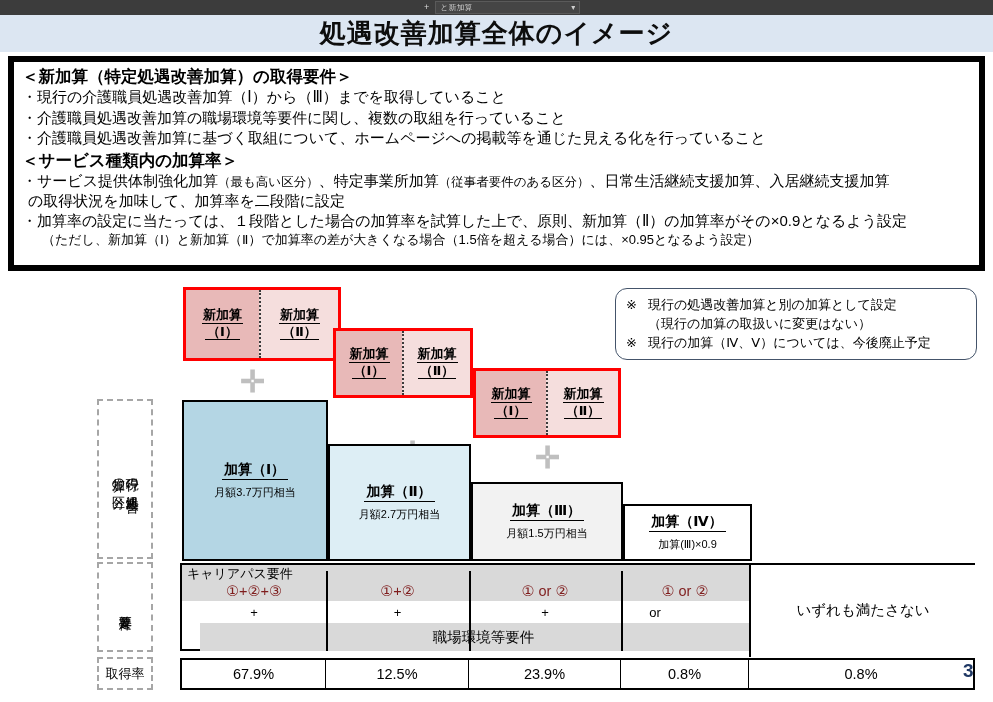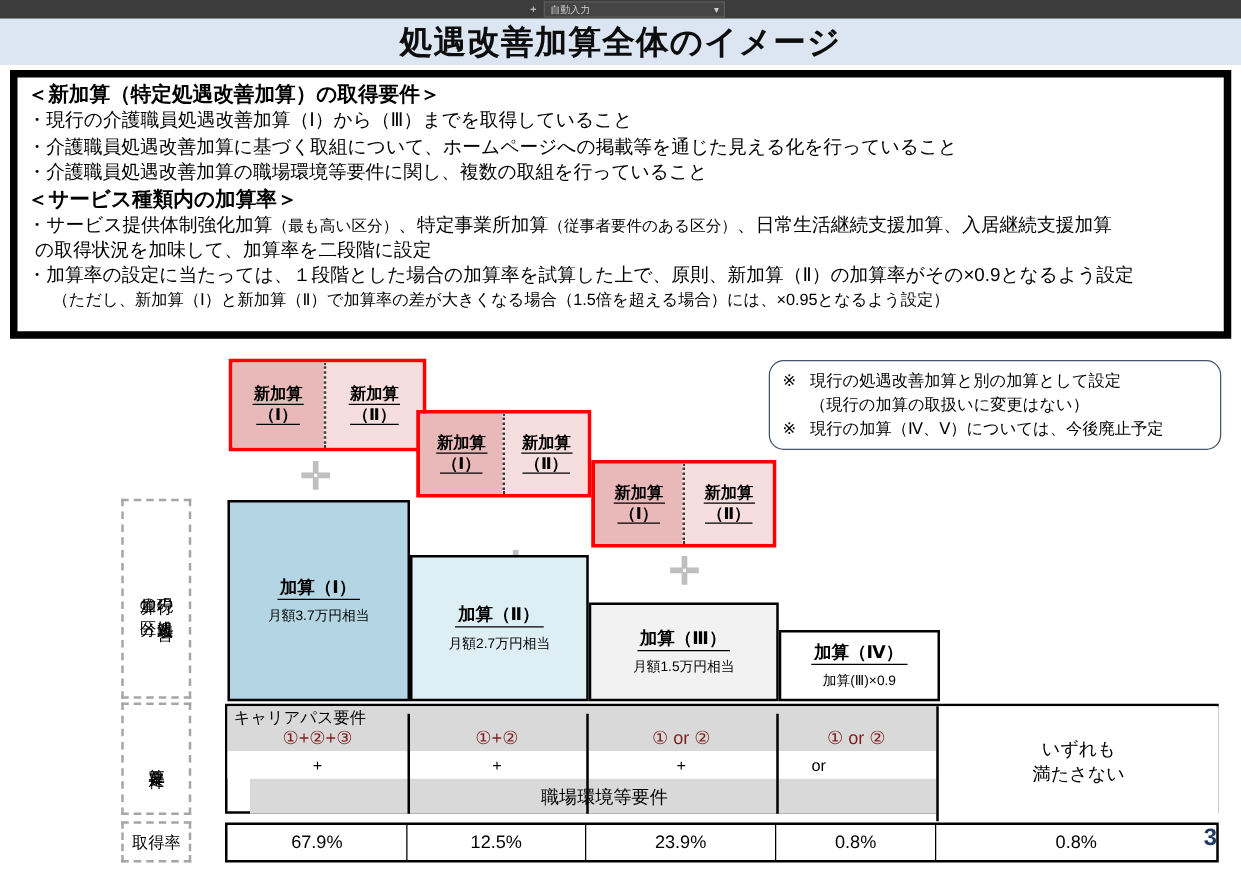--- a/index.html
+++ b/index.html
@@ -127,21 +127,21 @@
   .rg-env span { font-size: 14.5px; color: #000; }
   .rg-col { position: absolute; top: 15px; height: 21px;
             display: flex; align-items: center; justify-content: center;
             font-size: 14.5px; color: #7f1d1d; }
   .rg-col2 { position: absolute; top: 36px; height: 22px;
              display: flex; align-items: center; justify-content: center;
              font-size: 13px; color: #000; }
   .vdiv { position: absolute; top: 6px; width: 2px; height: 80px; background: #000; }
   .rg-none { position: absolute; left: 567px; top: 0; width: 226px; height: 92px;
              border-left: 2px solid #000; background: #fff;
-             display: flex; flex-direction: column; align-items: center;
+             display: flex; flex-direction: row; align-items: center;
              justify-content: center; line-height: 1.35; }
   .rg-none span { font-size: 14.5px; color: #000; }
 
   
   .raterow { position: absolute; left: 180px; top: 658px; width: 795px; height: 32px;
              border: 2px solid #000; background: #ffffff; display: flex; }
   .ratecell { display: flex; align-items: center; justify-content: center;
               font-size: 14.5px; color: #000; border-right: 1px solid #000; }
   .ratecell:last-child { border-right: none; }
 
@@ -150,40 +150,40 @@
 </style>
 </head>
 <body>
 
 <div id="root">
 
   <div class="chrome">
     <div class="chrome-inner">
       <span class="chrome-plus">+</span>
       <div class="chrome-select">
-        <span>自動入力</span>
+        <span>と新加算</span>
         <span class="caret">▾</span>
       </div>
     </div>
   </div>
 
   <div class="title-band"></div>
   <div class="title-text">処遇改善加算全体のイメージ</div>
 
   <div class="req-box">
     <div class="hdr">＜新加算（特定処遇改善加算）の取得要件＞</div>
 
     <div class="bul">
       <span class="dot">・</span><span>現行の介護職員処遇改善加算（Ⅰ）から（Ⅲ）までを取得していること</span>
     </div>
     <div class="bul">
+      <span class="dot">・</span><span>介護職員処遇改善加算の職場環境等要件に関し、複数の取組を行っていること</span>
+    </div>
+    <div class="bul">
       <span class="dot">・</span><span>介護職員処遇改善加算に基づく取組について、ホームページへの掲載等を通じた見える化を行っていること</span>
-    </div>
-    <div class="bul">
-      <span class="dot">・</span><span>介護職員処遇改善加算の職場環境等要件に関し、複数の取組を行っていること</span>
     </div>
 
     <div class="hdr second">＜サービス種類内の加算率＞</div>
 
     <div class="bul">
       <span class="dot">・</span><span>サービス提供体制強化加算</span><span class="small">（最も高い区分）</span><span>、特定事業所加算</span><span class="small">（従事者要件のある区分）</span><span>、日常生活継続支援加算、入居継続支援加算</span>
     </div>
     <div class="cont-line">の取得状況を加味して、加算率を二段階に設定</div>
 
     <div class="bul">

